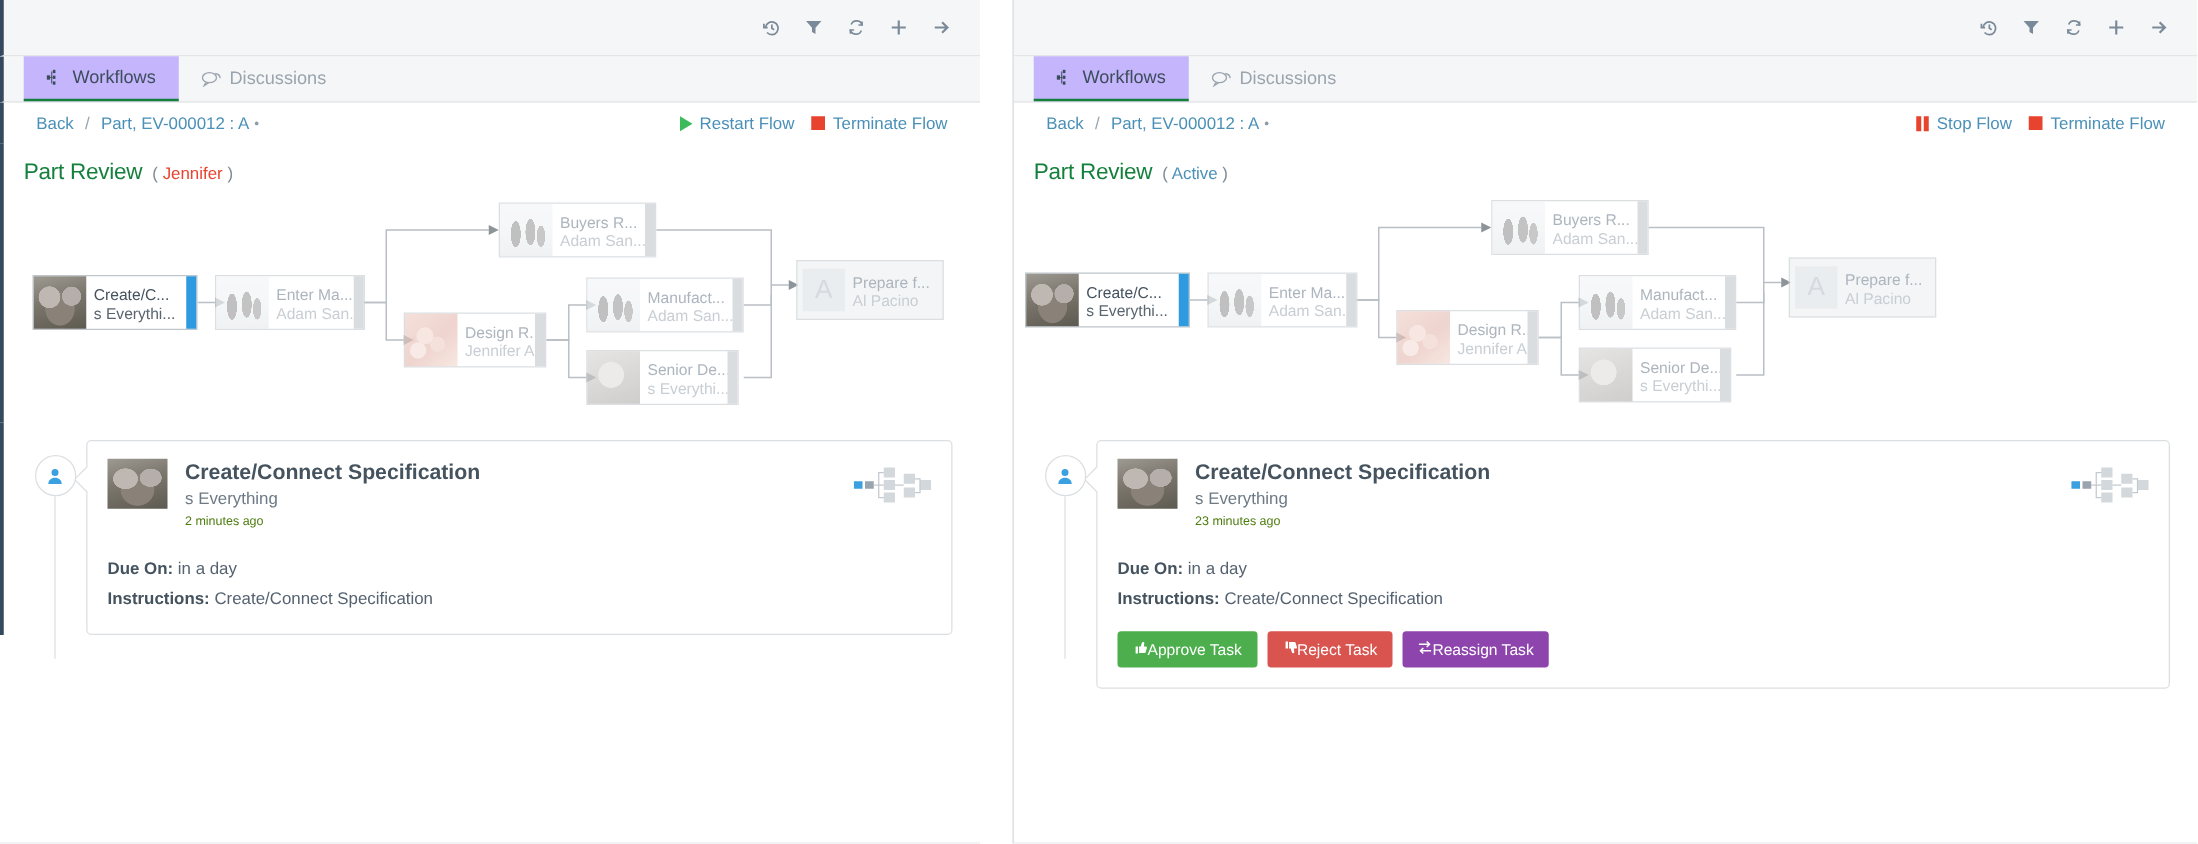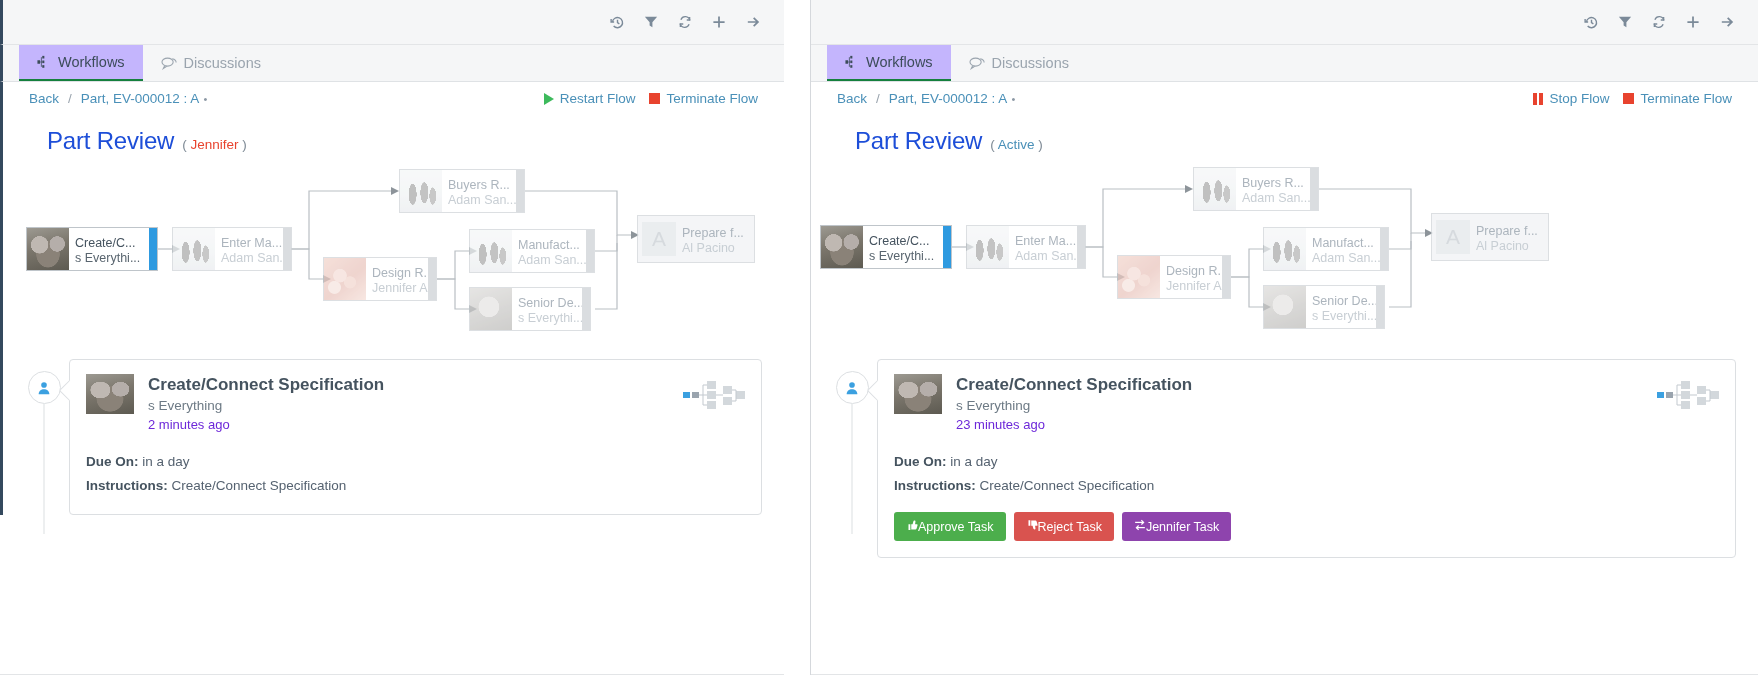--- a/index.html
+++ b/index.html
@@ -74,21 +74,21 @@
   .gly-pause { display: flex; gap: 2px; }
   .gly-pause i { display: block; width: 4px; height: 12px; background: #e8432e; }
 
   
   .pagetitle {
     padding: 12px 16px 4px 16px;
     display: flex; align-items: baseline; gap: 8px;
     position: relative;
   }
   .panel-left .pagetitle { border-left: 3px solid #34495e; }
-  .pagetitle h1 { font-size: 24px; font-weight: 400; color: #1d4ed8; letter-spacing: -0.2px; margin-left: 28px; }
+  .pagetitle h1 { font-size: 18px; font-weight: 400; color: #15803d; letter-spacing: -0.2px; }
   .pagetitle .state { font-size: 13.5px; color: #7e8a95; }
   .pagetitle .state b { font-weight: 400; }
   .state-stopped { color: #e8432e; }
   .state-active { color: #4a90b8; }
 
   
   .flowwrap { position: relative; height: 186px; }
   .panel-left .flowwrap { border-left: 3px solid #34495e; }
   .flowcanvas { position: absolute; inset: 0; }
   .flowcanvas svg { position: absolute; left: 0; top: 0; }
@@ -187,21 +187,21 @@
   .card::before {
     content: ""; position: absolute; left: -8px; top: 23px;
     width: 14px; height: 14px; background: #fff;
     border-left: 1px solid #dcdfe2; border-bottom: 1px solid #dcdfe2;
     transform: rotate(45deg);
   }
   .card-head { display: flex; gap: 14px; align-items: flex-start; }
   .card-thumb { width: 48px; height: 40px; flex: 0 0 48px; background-size: cover; background-position: center; }
   .card-meta h3 { font-size: 17px; font-weight: 700; color: #45535f; line-height: 22px; }
   .card-meta .sub { font-size: 13.5px; color: #6d7a85; line-height: 19px; }
-  .card-meta .ago { font-size: 13px; color: #6d28d9; line-height: 19px; }
+  .card-meta .ago { font-size: 10px; color: #4d7c0f; line-height: 19px; }
   .mini-flow { margin-left: auto; align-self: flex-start; padding-top: 6px; cursor: pointer; }
   .card-body { padding-top: 16px; font-size: 13.5px; color: #556270; }
   .card-body p { line-height: 24px; }
   .card-body b { color: #45535f; }
   .btnrow { display: flex; gap: 8px; padding-top: 14px; }
   .btn {
     border: none; border-radius: 3px; color: #fff;
     font-size: 12.5px; font-family: inherit;
     padding: 7px 12px; cursor: pointer;
     display: flex; align-items: center; gap: 0;
@@ -681,21 +681,21 @@
               </button>
               <button class="btn btn-reassign">
                 <span>
                   <svg width="12" height="12" viewBox="0 0 16 16" fill="none" stroke="#fff" stroke-width="1.6">
                     <path d="M1.5 4.5h11"></path>
                       <path d="M9.8 1.6l3 2.9-3 2.9"></path>
                     <path d="M14.5 11.5h-11"></path>
                       <path d="M6.2 8.6l-3 2.9 3 2.9"></path>
                   </svg>
                 </span>
-                <span>Jennifer Task</span>
+                <span>Reassign Task</span>
               </button>
             </div>
           </div>
         </div>
       </div>
     </div>
 
     <div class="bottom-rule"></div>
   </div>
 

